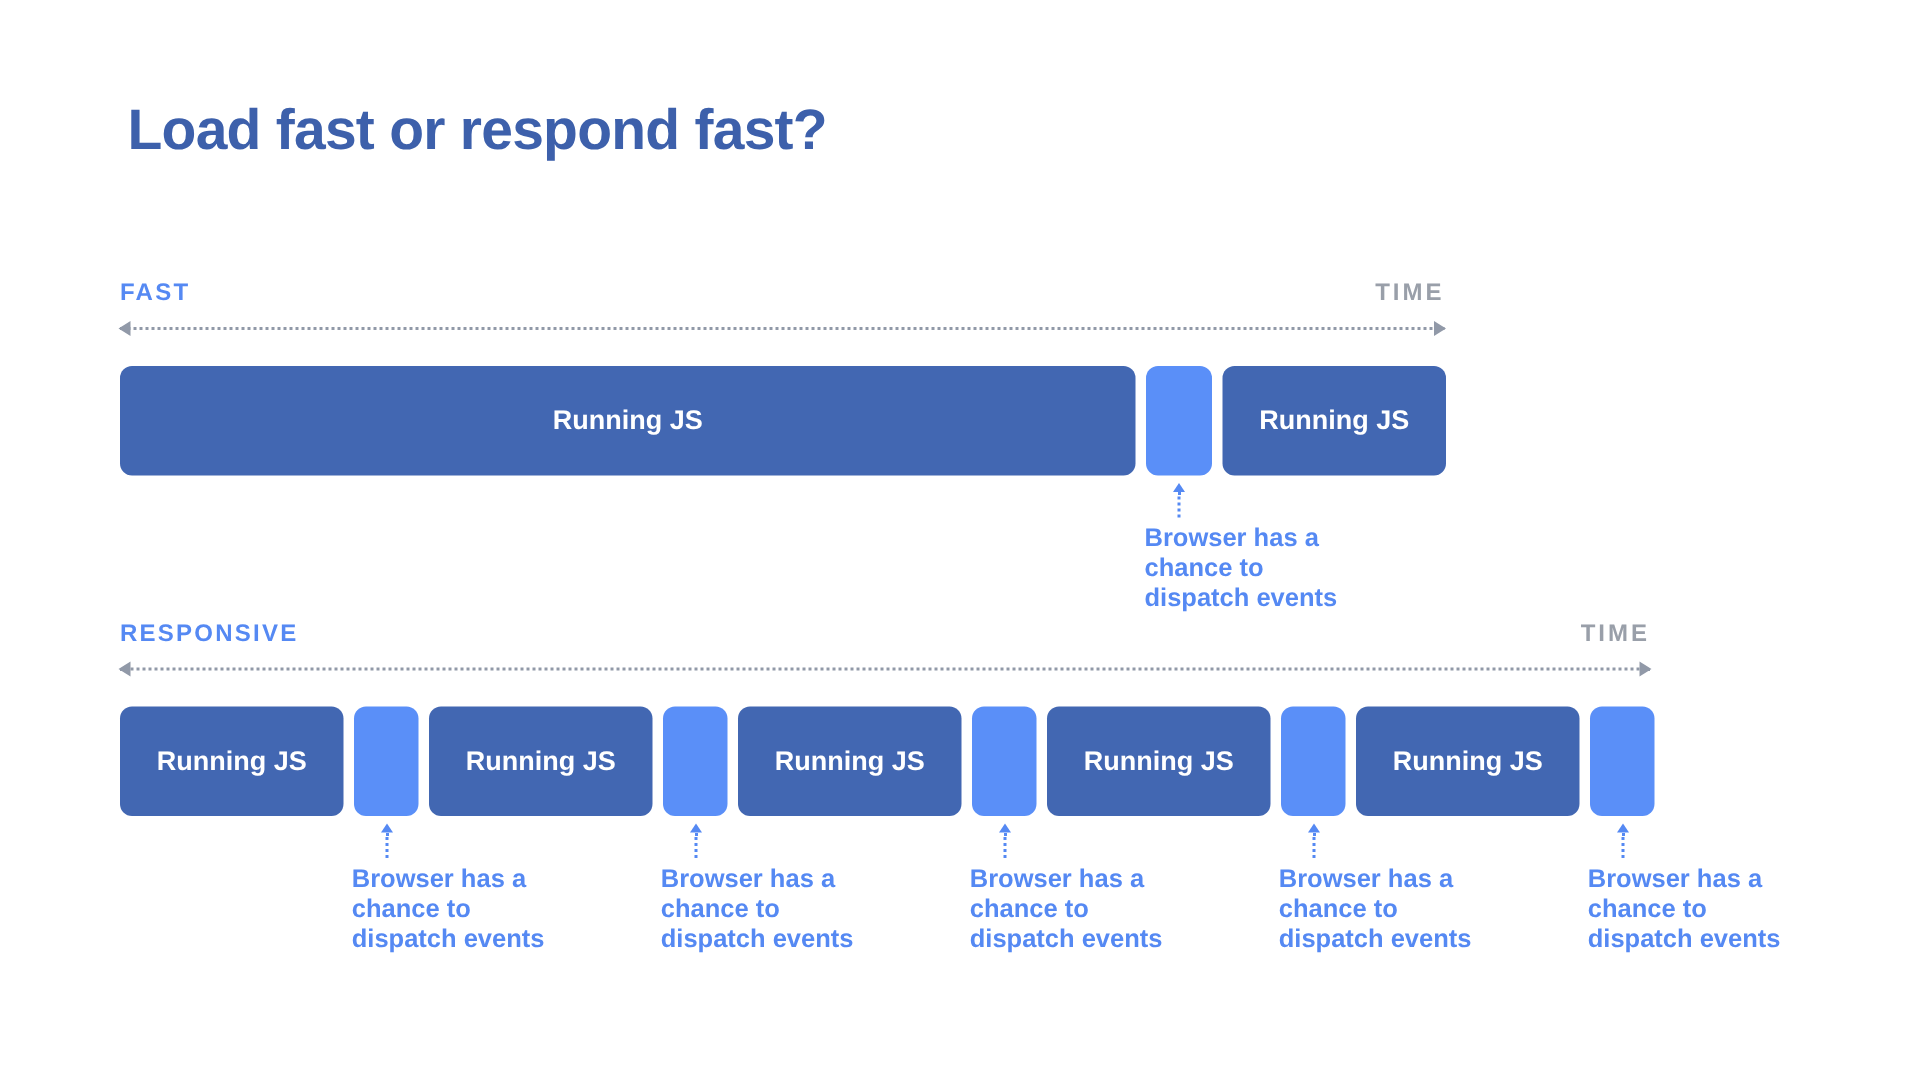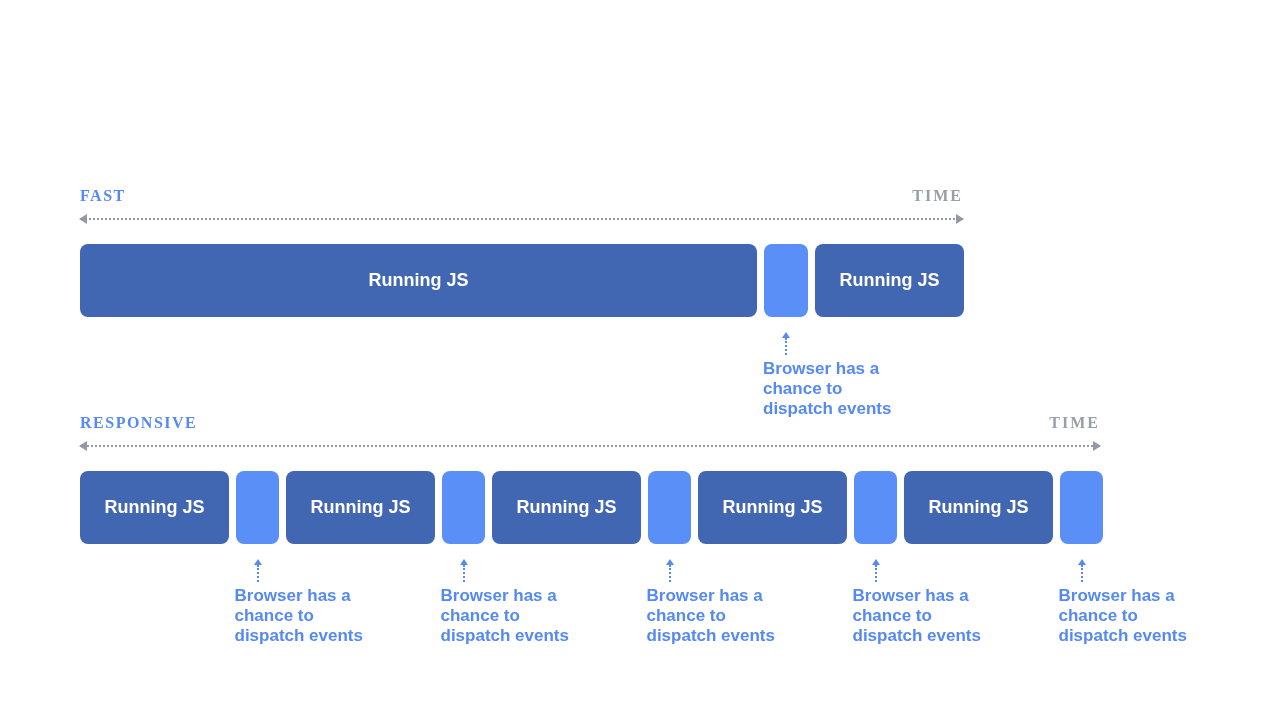--- a/index.html
+++ b/index.html
@@ -22,21 +22,21 @@
   .title{
     position:absolute;left:85px;top:66px;margin:0;
     font-size:38px;font-weight:bold;color:var(--title-blue);
     letter-spacing:-0.5px;
   }
 
   .timeline{position:absolute;left:80px;}
   .timeline.fast{top:187px;}
   .timeline.responsive{top:414px;}
 
-  .labels{position:relative;height:18px;font-family:Liberation Serif, serif;}
+  .labels{position:relative;height:18px;}
   .section-label{
     font-size:16px;font-weight:bold;color:var(--accent-blue);
     letter-spacing:1.5px;
   }
   .time-label{
     position:absolute;left:0;top:0;text-align:right;
     font-size:16px;font-weight:bold;color:var(--time-gray);
     letter-spacing:2px;width:100%;
   }
 
@@ -51,21 +51,21 @@
   .track{display:flex;gap:7px;margin-top:24px;}
   .block{height:73px;border-radius:8px;flex:0 0 auto;}
   .block.dark{
     background:var(--dark-block);color:#ffffff;
     display:flex;align-items:center;justify-content:center;
     font-size:18px;font-weight:bold;
   }
   .block.light{background:var(--light-block);}
 
   .annots{position:relative;height:100px;}
-  .annot{position:absolute;top:17px;}
+  .annot{position:absolute;top:7px;}
   .v-arrow{position:relative;width:2px;height:21px;margin-bottom:4px;}
   .v-arrow::after{
     content:"";position:absolute;left:0;top:4px;bottom:0;
     border-left:2px dotted var(--accent-blue);
   }
   .v-arrow::before{
     content:"";position:absolute;left:-3px;top:-2px;
     border:4px solid transparent;border-top:0;
     border-bottom:6px solid var(--accent-blue);
   }
@@ -73,20 +73,21 @@
     margin-left:-22px;width:152px;
     font-size:17px;font-weight:bold;line-height:20px;
     color:var(--accent-blue);
   }
 </style>
 </head>
 <body>
 
 <div class="slide">
 
+  <h1 class="title">Load fast or respond fast?</h1>
 
   <section class="timeline fast">
     <div class="labels" style="width: 883px;">
       <span class="section-label">FAST</span>
       <span class="time-label">TIME</span>
     </div>
     <div class="line" style="width: 883px;">
       <span class="arr left"></span>
       <span class="arr right"></span>
     </div>

